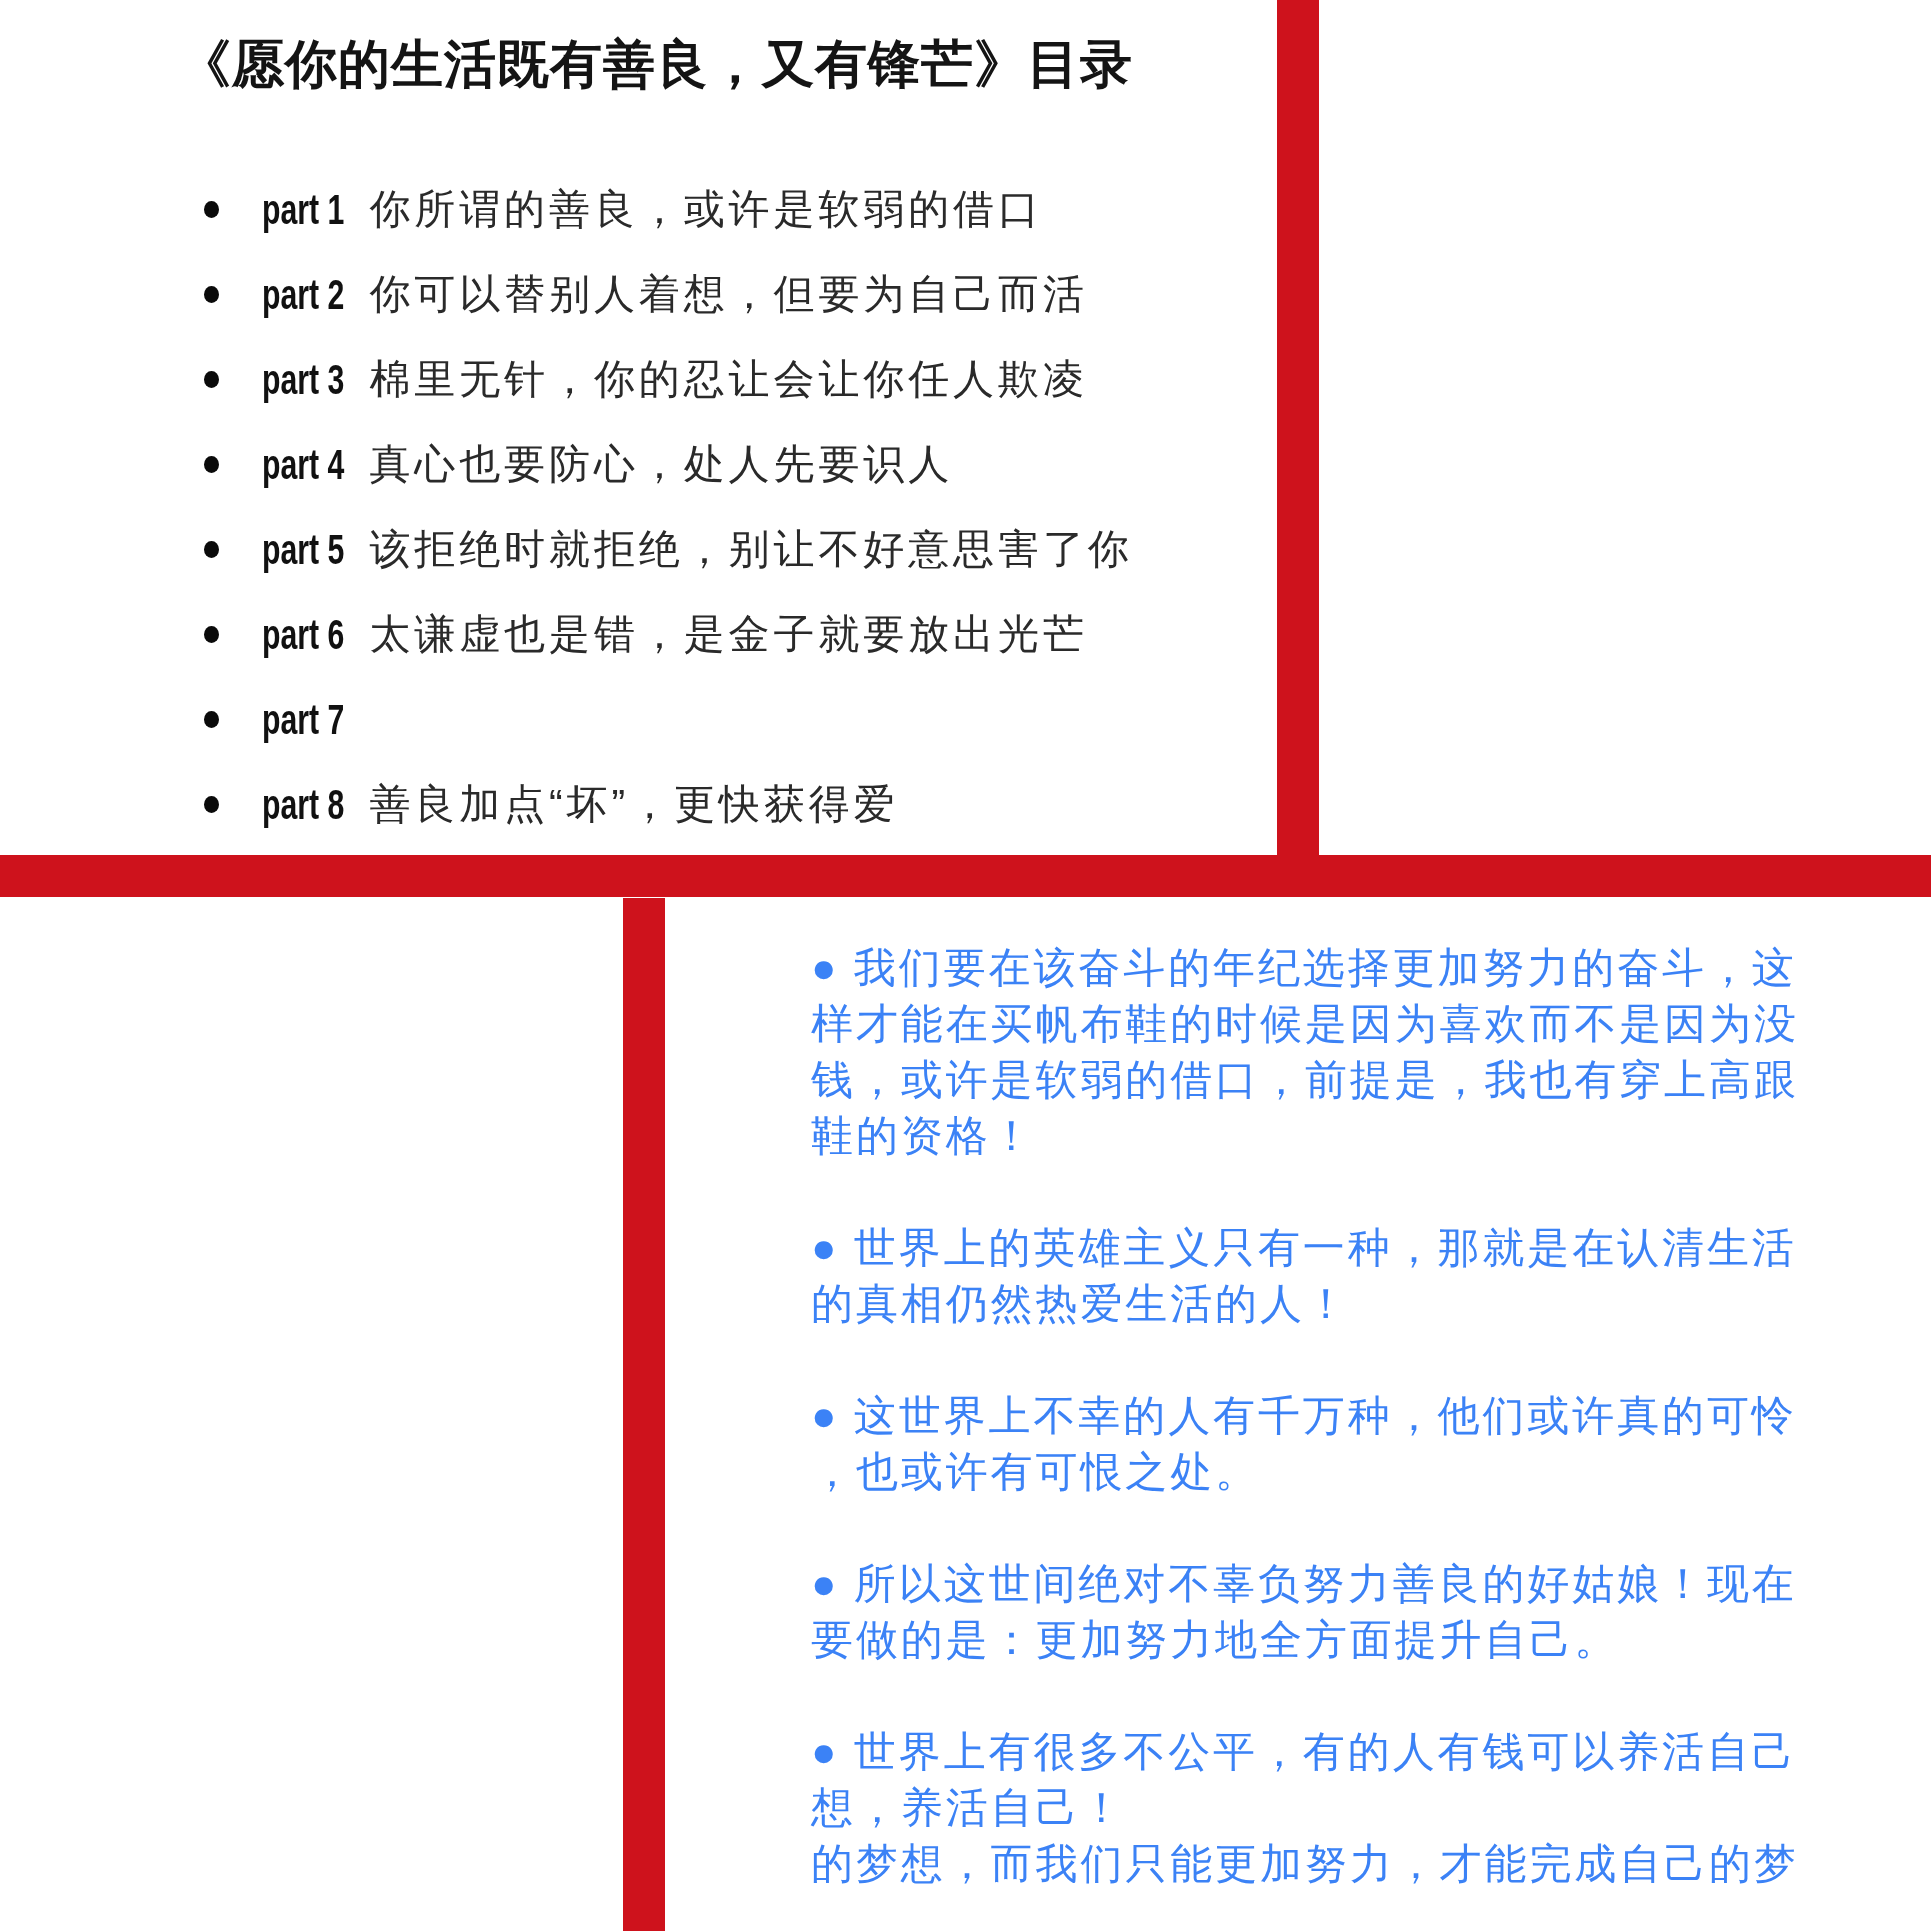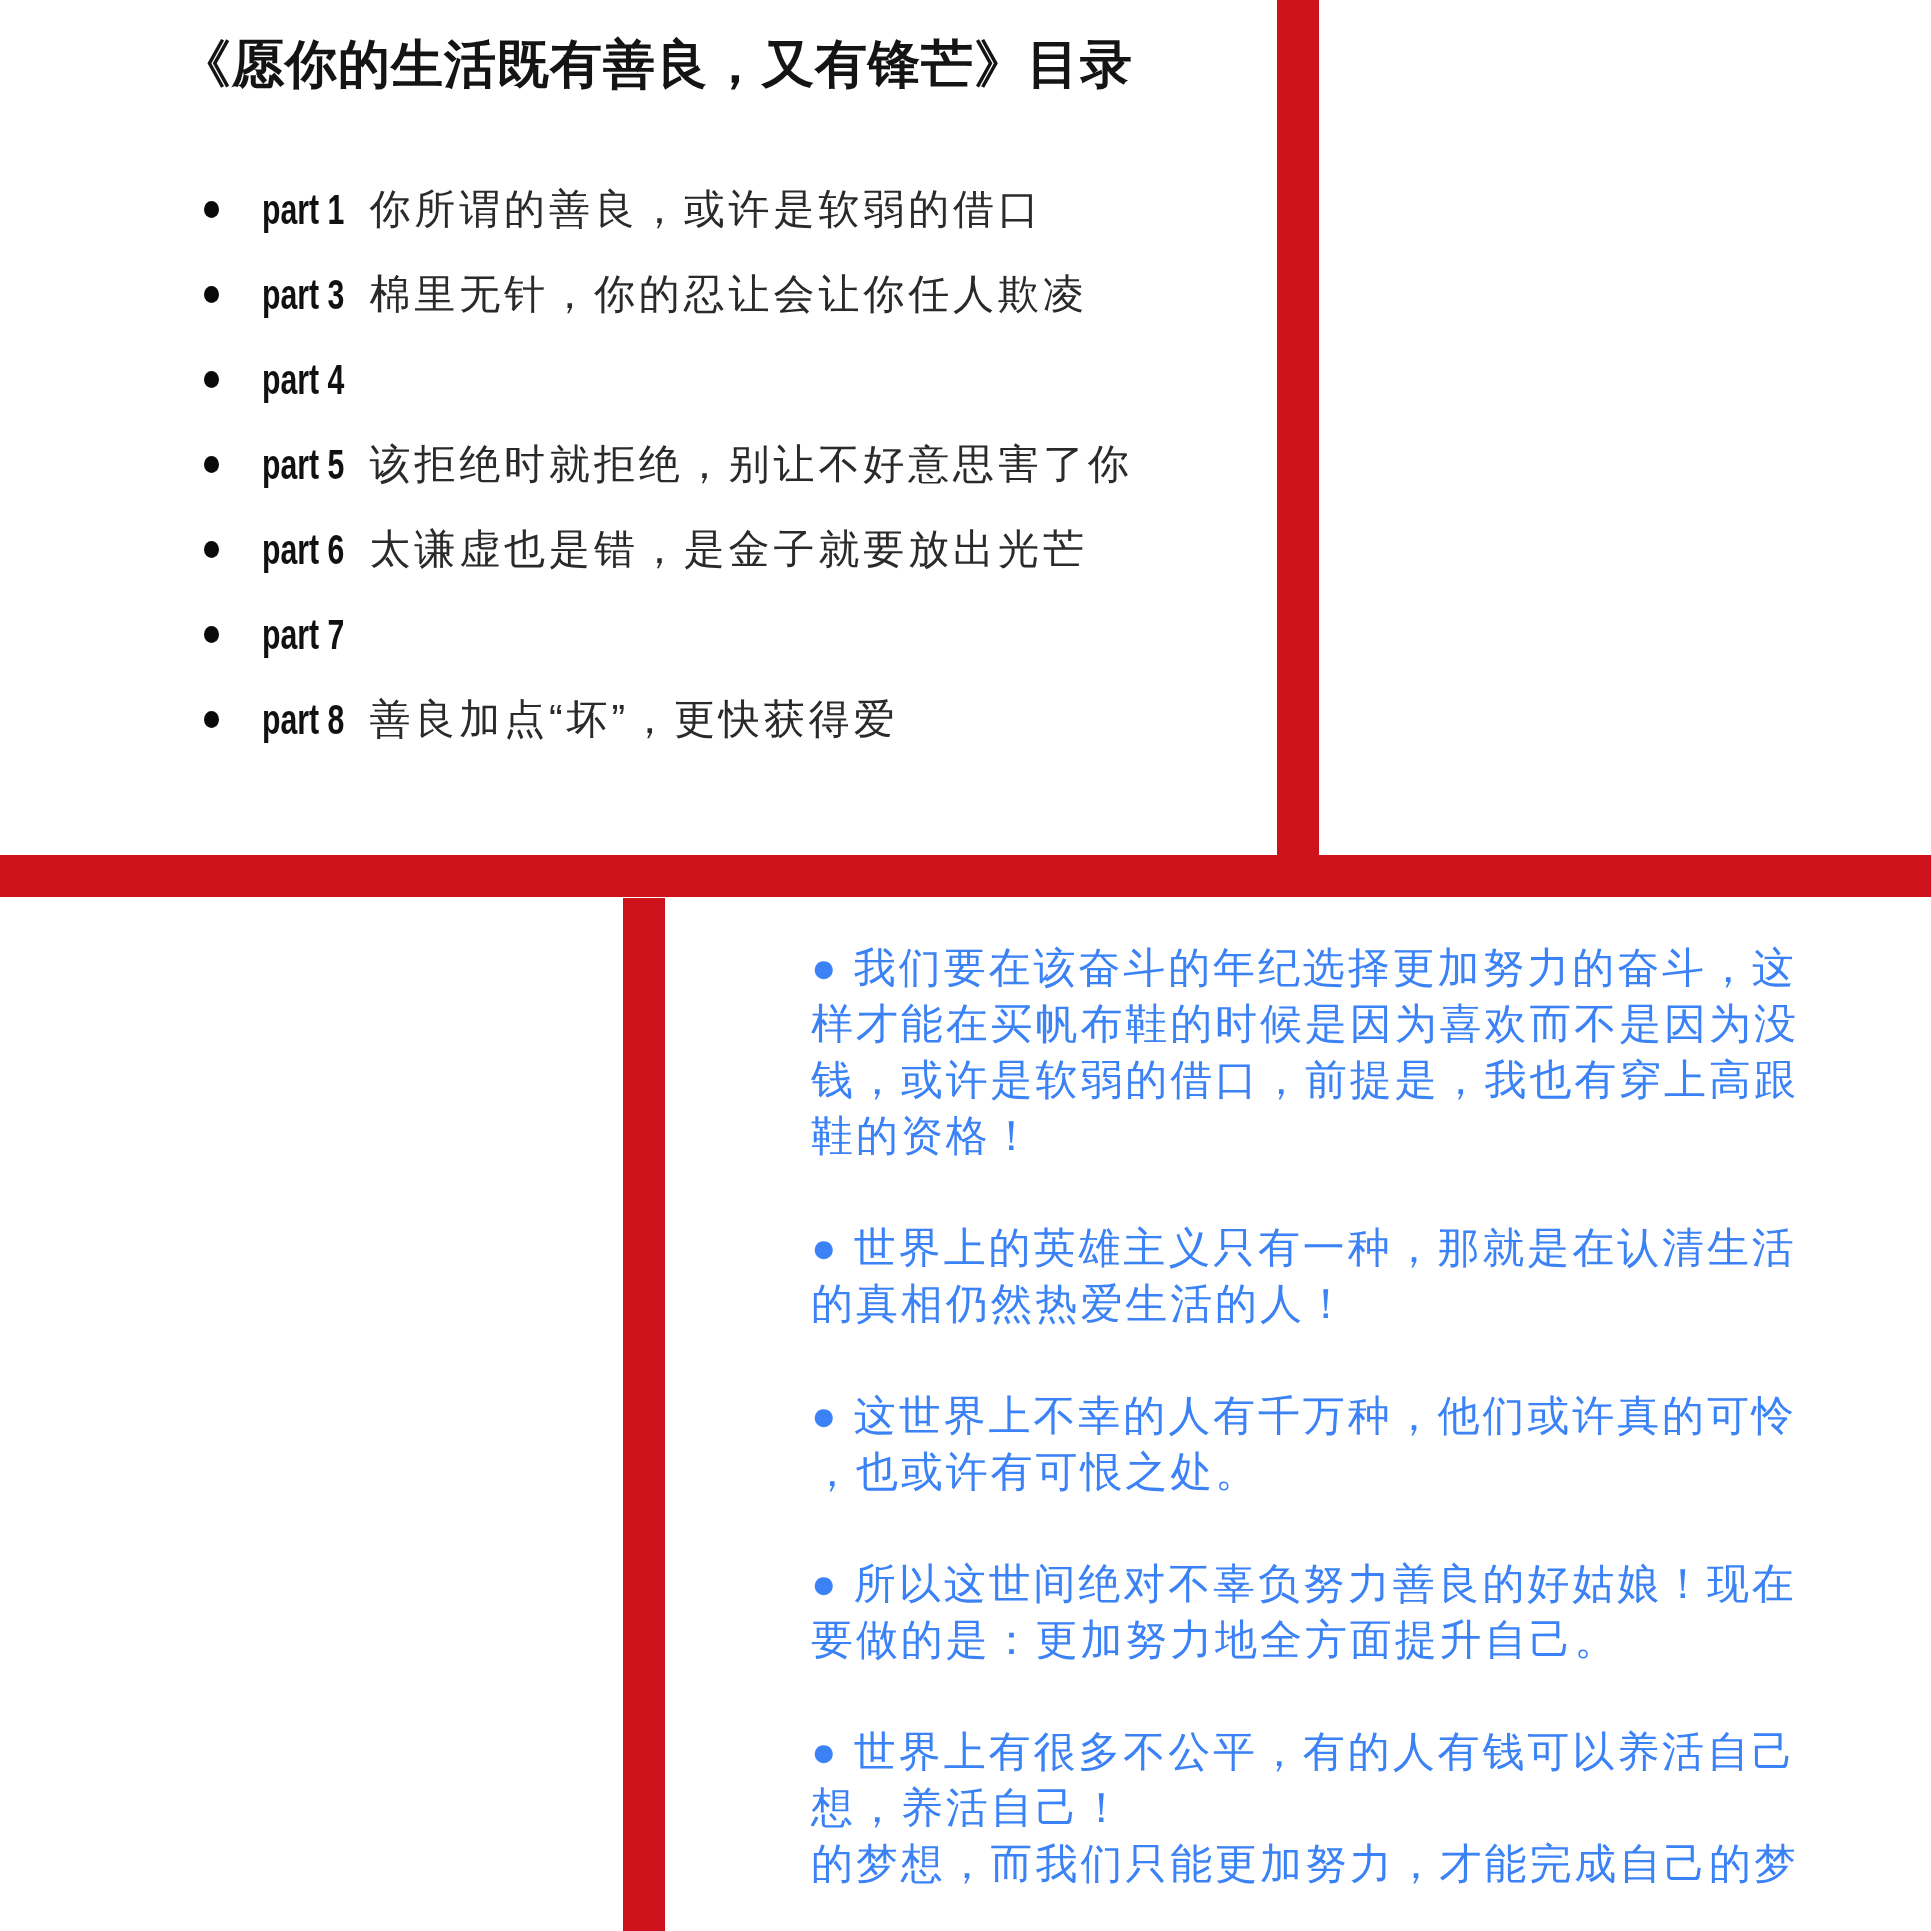--- a/index.html
+++ b/index.html
@@ -46,26 +46,32 @@
   <h1 class="toc-title">《愿你的生活既有善良，又有锋芒》目录</h1>
 
   <ul class="toc-list">
     <li class="toc-item">
       <span class="dot"></span>
       <span class="part">part 1</span>
       <span class="toc-text">你所谓的善良，或许是软弱的借口</span>
     </li>
     <li class="toc-item">
       <span class="dot"></span>
+      <span class="part">part 2</span>
+      <span class="toc-text">你可以替别人着想，但要为自己而活</span>
+    </li>
+    <li class="toc-item">
+      <span class="dot"></span>
       <span class="part">part 3</span>
       <span class="toc-text">棉里无针，你的忍让会让你任人欺凌</span>
     </li>
     <li class="toc-item">
       <span class="dot"></span>
       <span class="part">part 4</span>
+      <span class="toc-text">真心也要防心，处人先要识人</span>
     </li>
     <li class="toc-item">
       <span class="dot"></span>
       <span class="part">part 5</span>
       <span class="toc-text">该拒绝时就拒绝，别让不好意思害了你</span>
     </li>
     <li class="toc-item">
       <span class="dot"></span>
       <span class="part">part 6</span>
       <span class="toc-text">太谦虚也是错，是金子就要放出光芒</span>

